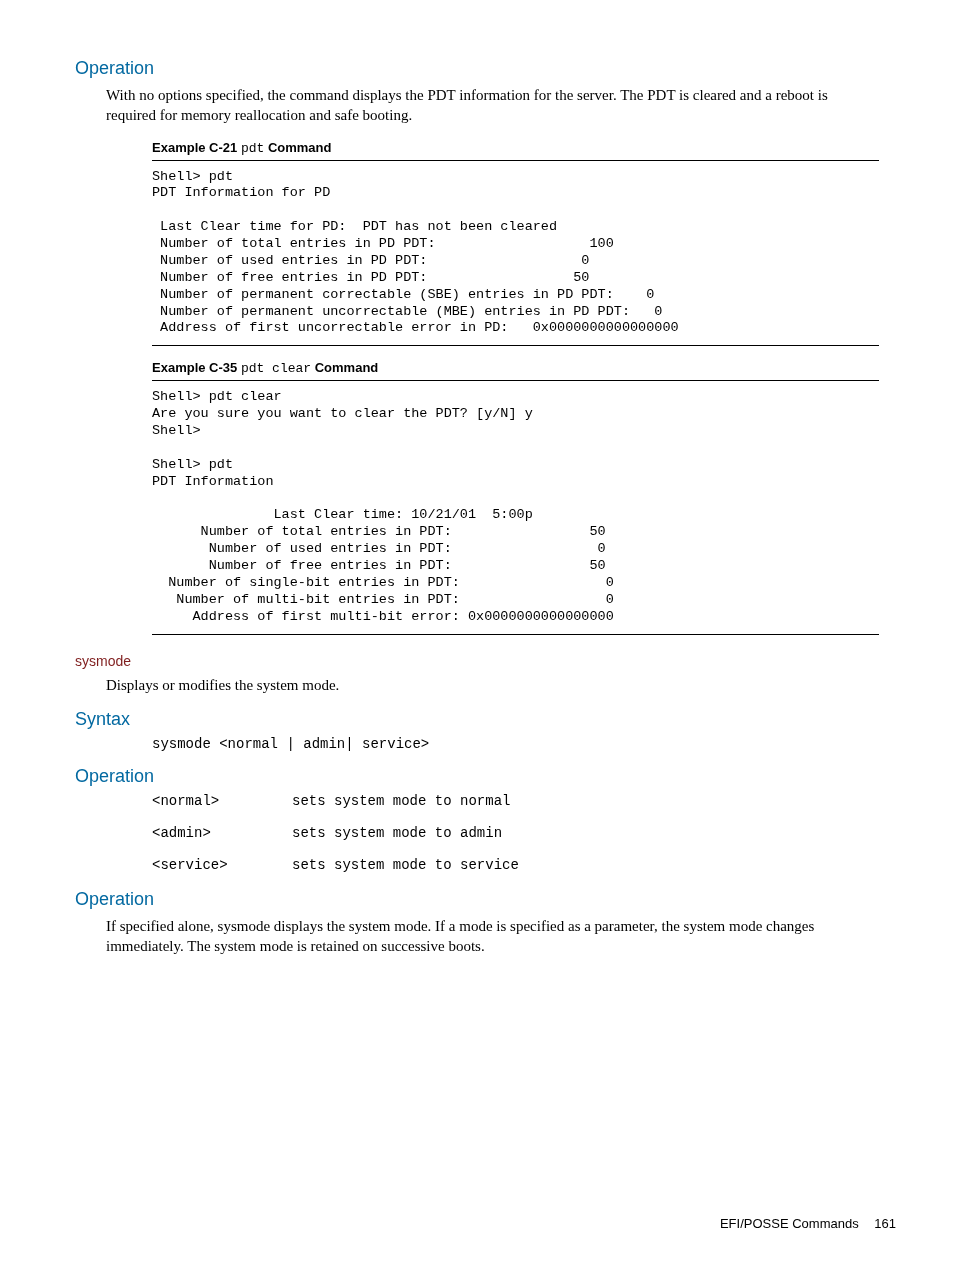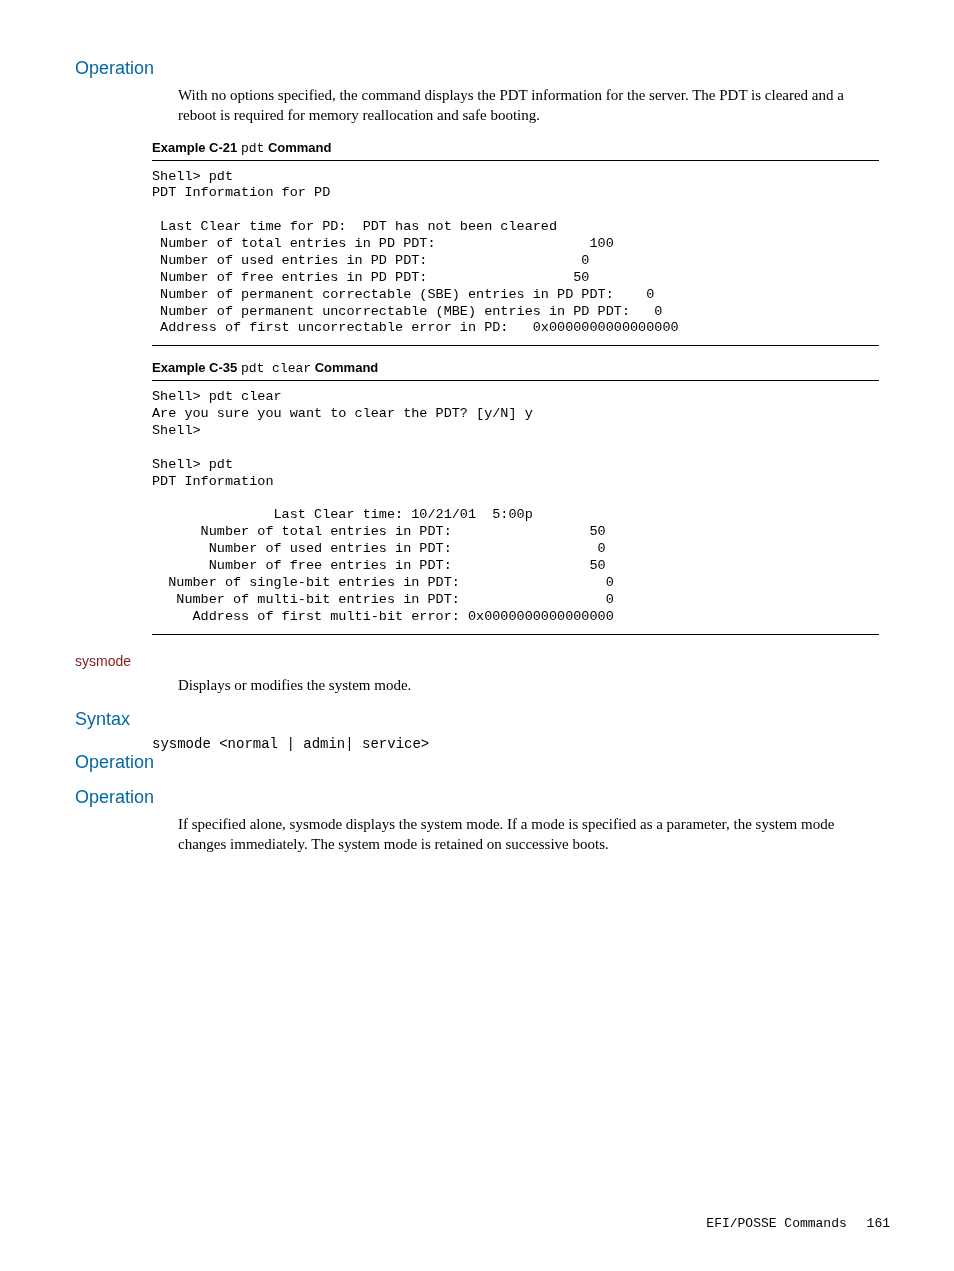--- a/index.html
+++ b/index.html
@@ -25,21 +25,21 @@
       font-weight: 300;
       font-size: 14px;
       color: #7f1d1d;
       margin-top: 18px;
       margin-bottom: 6px;
     }
     .body-text {
       font-family: Georgia, 'Times New Roman', serif;
       font-size: 15px;
       line-height: 1.35;
-      margin-left: 103px;
+      margin-left: 31px;
       margin-bottom: 14px;
     }
     .example-title {
       font-family: Helvetica, Arial, sans-serif;
       font-size: 13px;
       margin-left: 77px;
       margin-top: 14px;
       margin-bottom: 4px;
     }
     .example-title .bold { font-weight: bold; }
@@ -60,21 +60,21 @@
       line-height: 1.25;
       margin-left: 77px;
       margin-top: 8px;
       margin-bottom: 8px;
       white-space: pre;
     }
     .syntax-line {
       font-family: 'Courier New', monospace;
       font-size: 14px;
       margin-left: 77px;
-      margin-bottom: 0;
+      margin-bottom: 14px;
     }
     .param-table {
       margin-left: 77px;
       margin-bottom: 14px;
     }
     .param-row {
       display: flex;
       margin-bottom: 16px;
     }
     .param-key {
@@ -83,22 +83,22 @@
       width: 140px;
       flex-shrink: 0;
     }
     .param-val {
       font-family: 'Courier New', monospace;
       font-size: 14px;
     }
     .footer {
       position: absolute;
       bottom: 40px;
-      right: 64px;
-      font-family: Liberation Mono, monospace;
+      right: 58px;
+      font-family: Liberation Sans, sans-serif;
       font-size: 13px;
     }
     .footer .pagenum { margin-left: 12px; }
   </style>
 </head>
 <body>
 
 <div class="heading-2">Operation</div>
 <p class="body-text">With no options specified, the command displays the PDT information for the server. The PDT is cleared and a reboot is required for memory reallocation and safe booting.</p>
 
@@ -139,20 +139,32 @@
 <hr class="hr-thin">
 
 <div class="heading-1">sysmode</div>
 <p class="body-text">Displays or modifies the system mode.</p>
 
 <div class="heading-2">Syntax</div>
 <div class="syntax-line">sysmode &lt;normal | admin| service&gt;</div>
 
 <div class="heading-2">Operation</div>
 <div class="param-table">
+  <div class="param-row">
+    <div class="param-key">&lt;normal&gt;</div>
+    <div class="param-val">sets system mode to normal</div>
+  </div>
+  <div class="param-row">
+    <div class="param-key">&lt;admin&gt;</div>
+    <div class="param-val">sets system mode to admin</div>
+  </div>
+  <div class="param-row">
+    <div class="param-key">&lt;service&gt;</div>
+    <div class="param-val">sets system mode to service</div>
+  </div>
 </div>
 
 <div class="heading-2">Operation</div>
 <p class="body-text">If specified alone, sysmode displays the system mode. If a mode is specified as a parameter, the system mode changes immediately. The system mode is retained on successive boots.</p>
 
 <div class="footer">
   <span>EFI/POSSE Commands</span>
   <span class="pagenum">161</span>
 </div>
 

